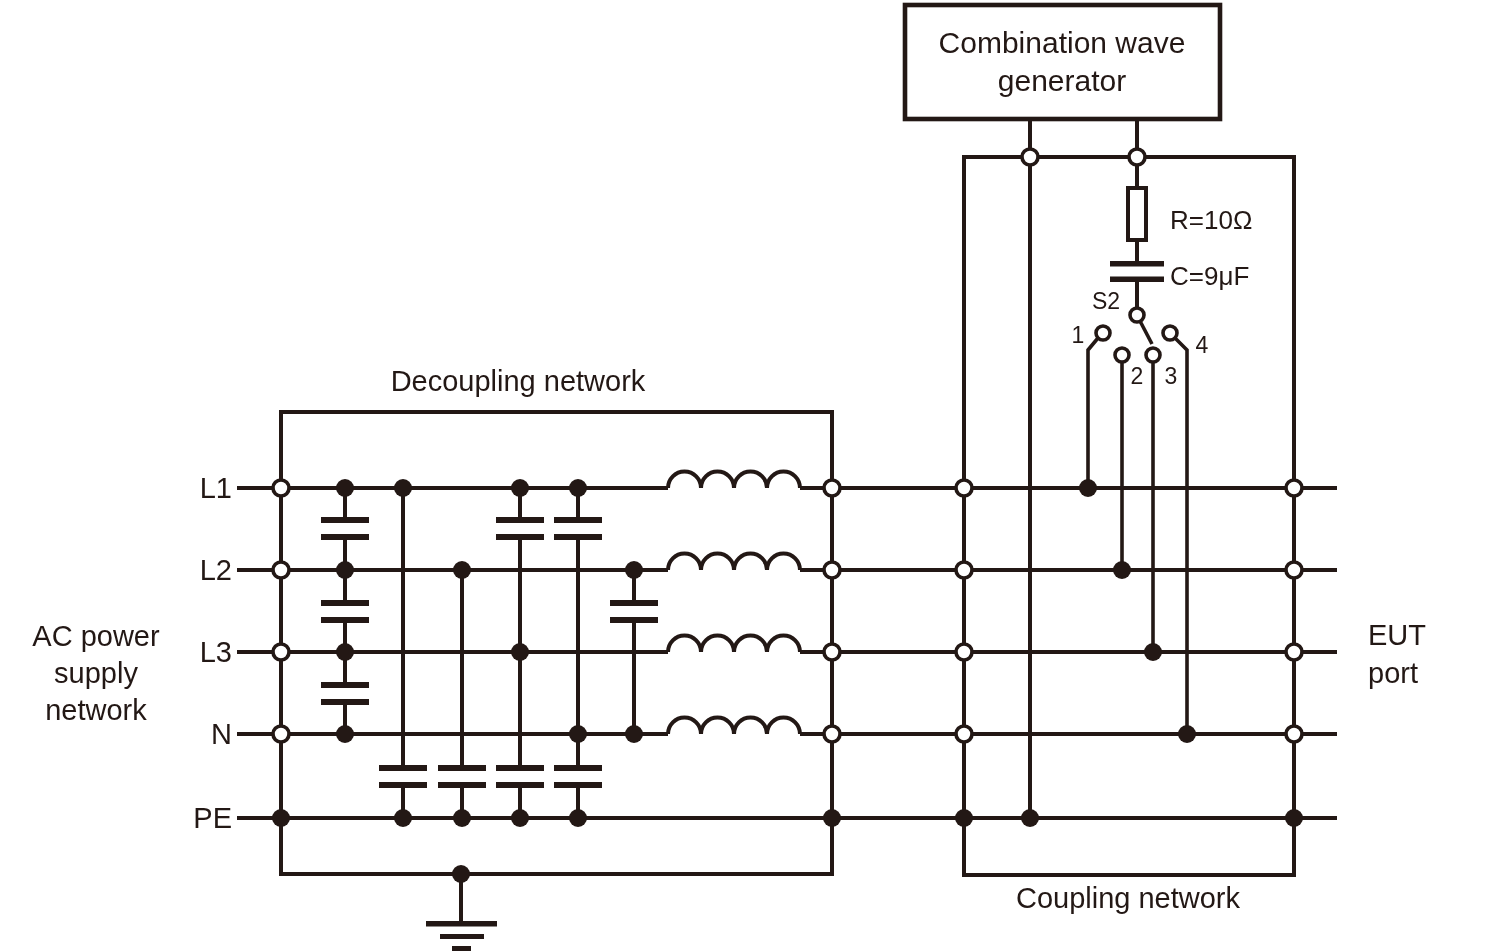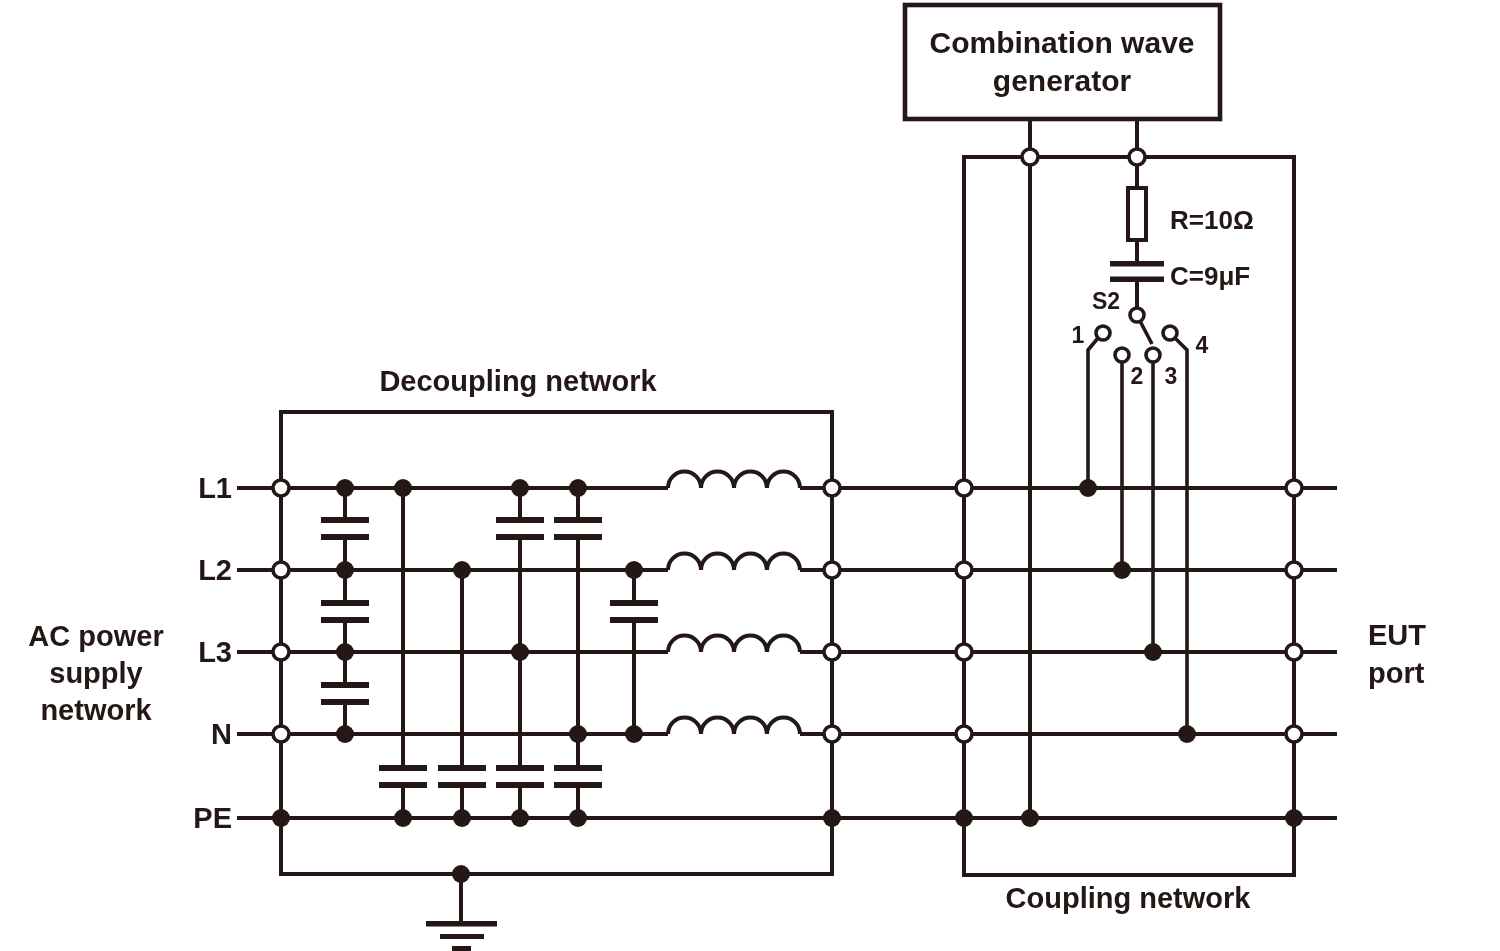--- a/index.html
+++ b/index.html
@@ -1,17 +1,17 @@
 <!DOCTYPE html>
 <html><head>
 <meta charset="utf-8">
 <style>
   html,body{margin:0;padding:0;background:#ffffff;}
   #stage{position:relative;width:1500px;height:951px;background:#ffffff;overflow:hidden;
-         font-family:"Liberation Sans", sans-serif;font-weight:bold;}
+         font-family:"Liberation Sans", sans-serif;}
   svg{position:absolute;left:0;top:0;}
   svg text{fill:#231815;font-family:"Liberation Sans", sans-serif;}
   .wire{stroke:#231815;stroke-width:4;fill:none;}
   .wire-thin{stroke:#231815;stroke-width:3.6;fill:none;}
   .boxline{stroke:#231815;stroke-width:4;fill:none;}
   .boxline-thick{stroke:#231815;stroke-width:4.6;fill:none;}
   .plate{fill:#231815;stroke:none;}
   .dot{fill:#231815;stroke:none;}
   .term{fill:#ffffff;stroke:#231815;stroke-width:3.6;}
   .lbl{font-size:29px;}

